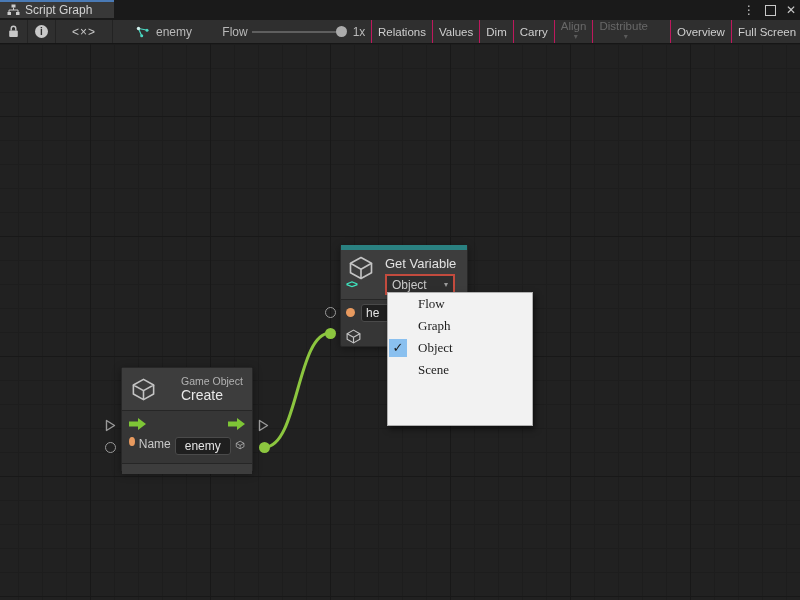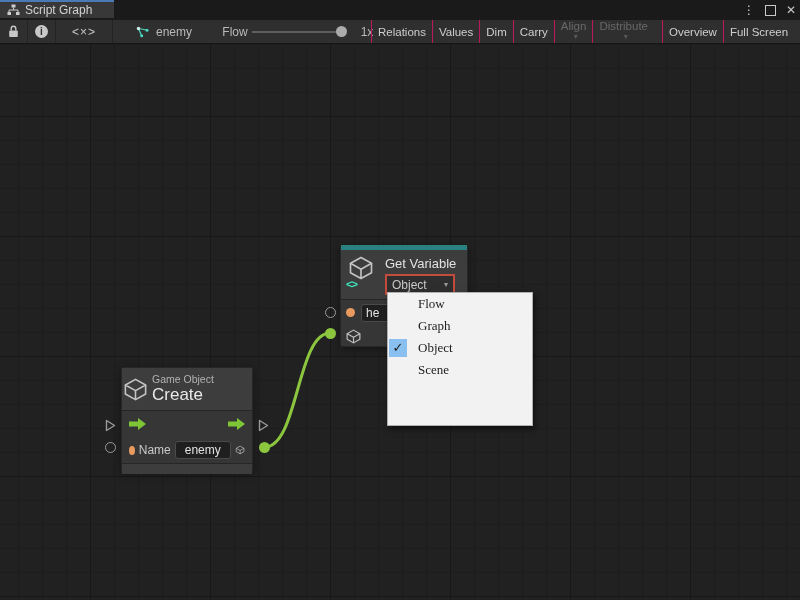--- a/index.html
+++ b/index.html
@@ -46,26 +46,26 @@
     background-position:90px 0,0 72px,18px 0,0 0;}
   .wire-svg{position:absolute;left:0;top:0;width:800px;height:556px;pointer-events:none;}
 
   .node{position:absolute;border:1px solid #272727;border-radius:2px;background:#363636;
         box-shadow:0 2px 8px rgba(0,0,0,.4);box-sizing:border-box;}
   .node-header{background:#3d3d3d;display:flex;align-items:center;border-bottom:1px solid #262626;}
   .node-footer{background:#3d3d3d;border-top:1px solid #262626;}
 
   
   .create-node{left:121px;top:323px;width:132px;height:105px;}
-  .create-node .node-header{height:42px;gap:3px;}
+  .create-node .node-header{height:42px;padding-left:8px;gap:24px;}
   .hdr-texts{display:flex;flex-direction:column;line-height:1.15;}
   .hdr-type{color:#b2b2b2;font-size:10.5px;}
-  .hdr-title{color:#e8e8e8;font-size:17px;}
+  .hdr-title{color:#e8e8e8;font-size:14px;}
   .flow-row{height:26px;display:flex;align-items:center;justify-content:space-between;padding:0 7px;}
-  .value-row{height:26px;display:flex;align-items:center;padding:0 7px;gap:4px;}
+  .value-row{height:26px;display:flex;align-items:flex-start;padding:0 7px;gap:4px;}
   .create-node .node-footer{height:10px;margin-top:0px;}
   .port-dot{width:9px;height:9px;border-radius:50%;}
   .name-label{color:#c9c9c9;font-size:12px;}
   .name-input{width:50px;height:16px;background:#1f1f1f;border:1px solid #4a4a4a;border-radius:3px;
               color:#e2e2e2;font-size:12px;text-align:center;padding:0 2px;
               font-family:"Liberation Sans","DejaVu Sans",sans-serif;}
 
   
   .getvar-node{left:340px;top:201px;width:128px;height:102px;border-top:none;}
   .teal-bar{height:5px;}
@@ -146,21 +146,21 @@
         <circle cx="5.7" cy="9.7" r="1.5" fill="#4ad8c2"></circle>
       </svg>
       <span class="tb-label">enemy</span>
     </div>
 
     <div class="tb-abs" style="left:218px;width:34px;">
       <span class="tb-label">Flow</span>
     </div>
     <div class="zoom-track"></div>
     <div class="zoom-handle"></div>
-    <div class="tb-abs" style="left:357px;width:20px;">
+    <div class="tb-abs" style="left:349px;width:20px;">
       <span class="tb-label">1x</span>
     </div>
 
     <div class="tb-btn-row">
       <div class="tb-btn">
         <span>Relations</span>
       </div>
       <div class="tb-btn">
         <span>Values</span>
       </div>
@@ -171,21 +171,21 @@
         <span>Carry</span>
       </div>
       <div class="tb-btn disabled">
         <span>Align</span>
         <span class="arrow">▾</span>
       </div>
       <div class="tb-btn disabled">
         <span>Distribute</span>
         <span class="arrow">▾</span>
       </div>
-      <div class="tb-btn" style="margin-left:8px;">
+      <div class="tb-btn" style="margin-left:16px;">
         <span>Overview</span>
       </div>
       <div class="tb-btn">
         <span>Full Screen</span>
       </div>
     </div>
   </div>
 
   <div class="canvas">
 

